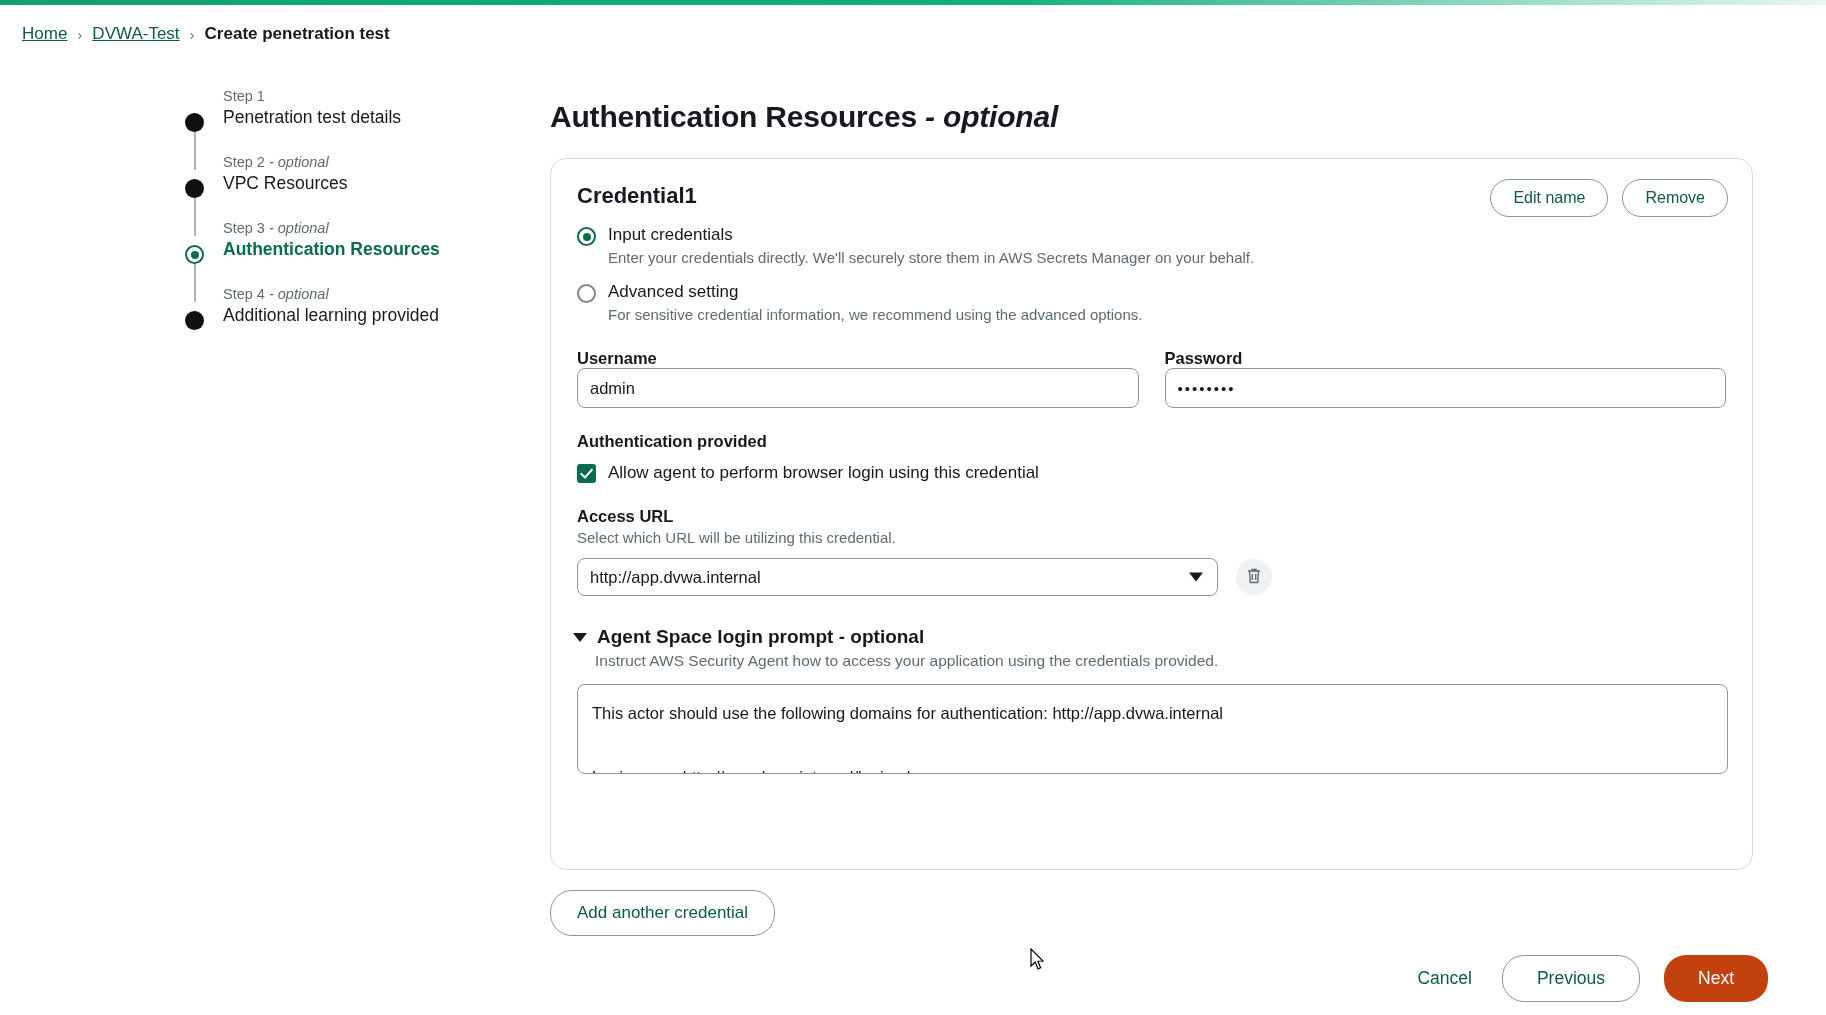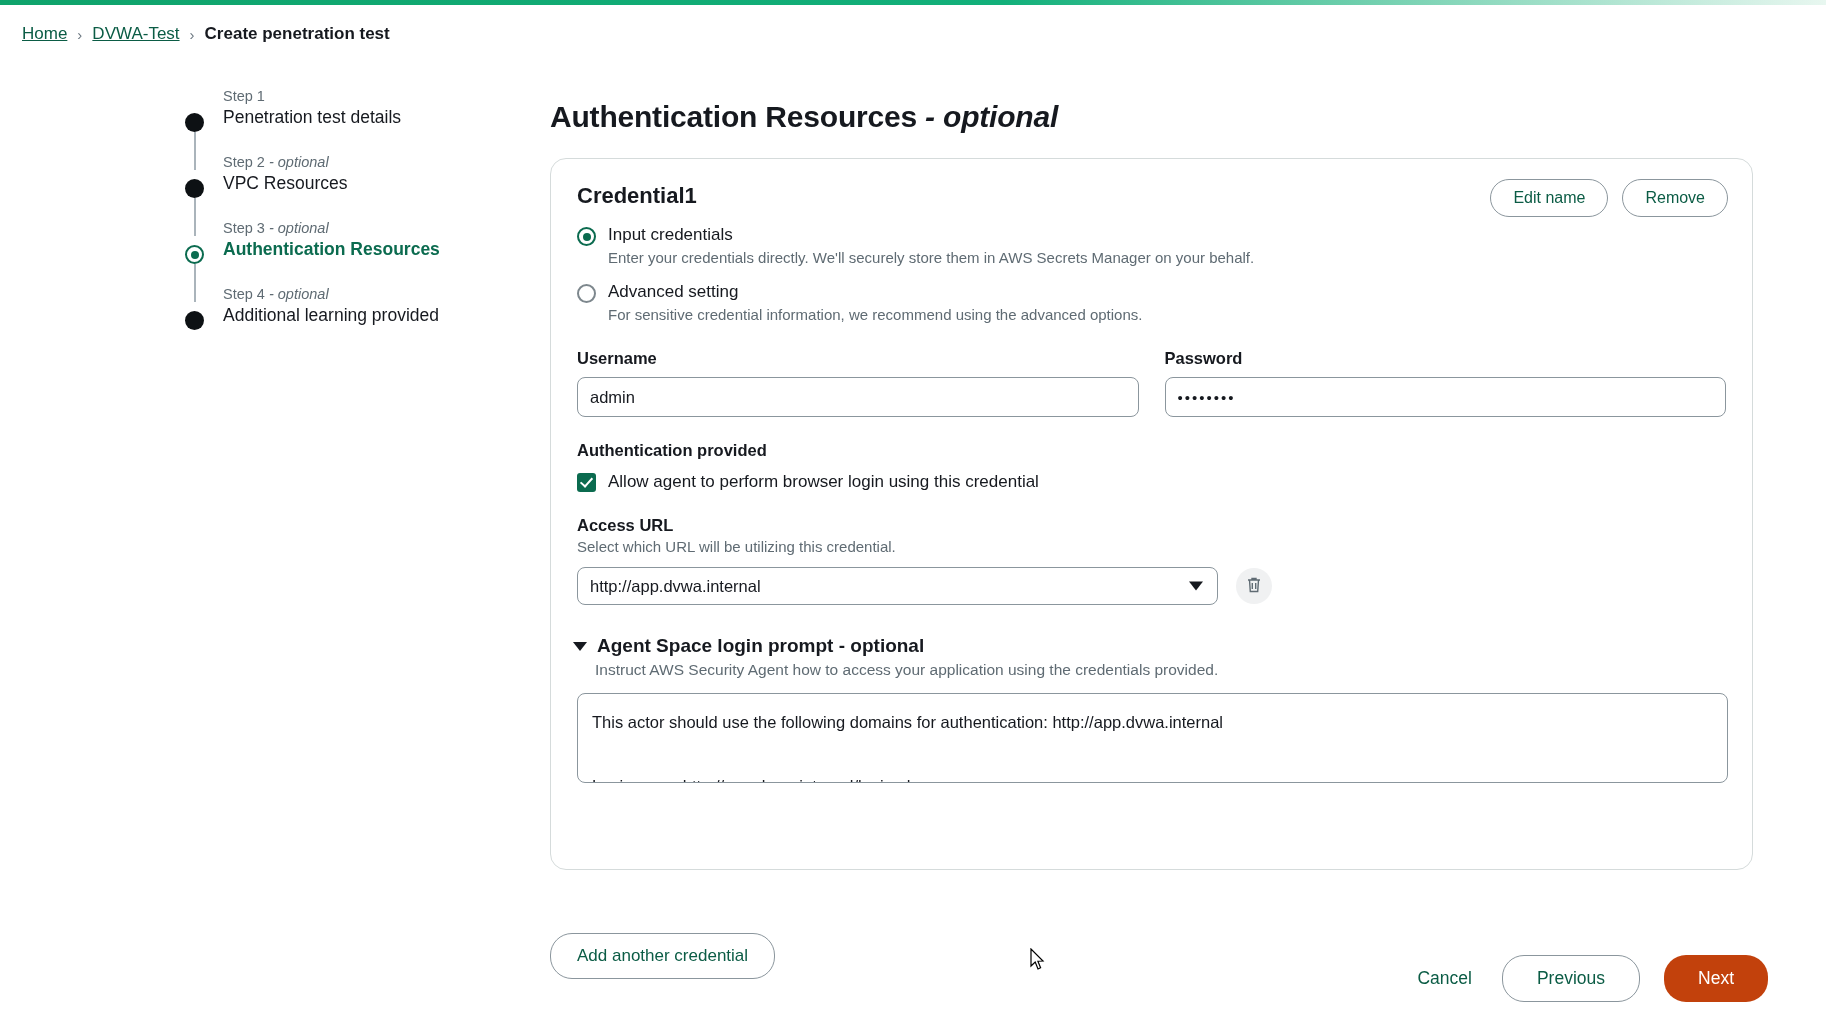--- a/index.html
+++ b/index.html
@@ -89,21 +89,21 @@
   }
   .radio-label { font-size: 17px; color: #16191f; }
   .radio-desc { font-size: 15px; color: #5f6b73; margin-top: 4px; }
 
   .field-label { font-size: 16.5px; font-weight: bold; color: #16191f; }
   .field-sub { font-size: 15px; color: #5f6b73; margin-top: 3px; }
 
   .fields { display: flex; gap: 26px; padding: 0 26px; margin-top: 26px; }
   .field { flex: 1; }
   .input {
-    margin-top: 9px; width: 100%; height: 40px;
+    margin-top: 0; width: 100%; height: 40px;
     border: 1px solid #8b969d; border-radius: 8px; background: #fff;
     font-size: 16.5px; color: #16191f; padding: 0 12px;
     font-family: "Liberation Sans", sans-serif;
   }
   .input.pw { letter-spacing: 2px; font-size: 15px; }
 
   .sect { padding: 0 26px; margin-top: 24px; }
   .check-row { display: flex; align-items: center; gap: 12px; margin-top: 12px; }
   .checkbox {
     width: 19px; height: 19px; border-radius: 3px; background: #0b6b4f;
@@ -145,21 +145,21 @@
 
   .textarea {
     margin: 14px 26px 0 26px; width: 1151px; height: 90px;
     border: 1px solid #8b969d; border-radius: 8px; background: #fff;
     padding: 12px 14px; font-size: 16.5px; color: #16191f; resize: none;
     font-family: "Liberation Sans", sans-serif; line-height: 1.95;
     overflow: hidden;
   }
 
   .add-btn {
-    position: absolute; top: 933px; left: 550px;
+    position: absolute; top: 890px; left: 550px;
     border: 1px solid #8b969d; border-radius: 22px; background: #fff;
     color: #0b5c45; font-size: 17px; padding: 12px 26px; cursor: pointer;
     font-family: "Liberation Sans", sans-serif;
   }
 
   .footer {
     position: absolute; top: 955px; right: 58px;
     display: flex; align-items: center; gap: 24px;
   }
   .link-btn {

